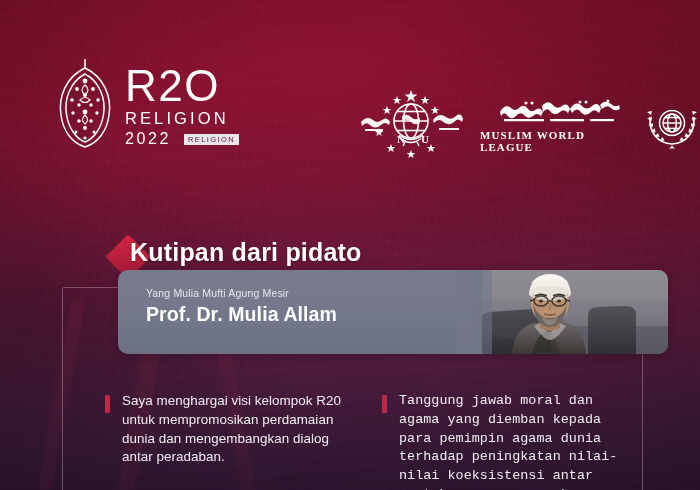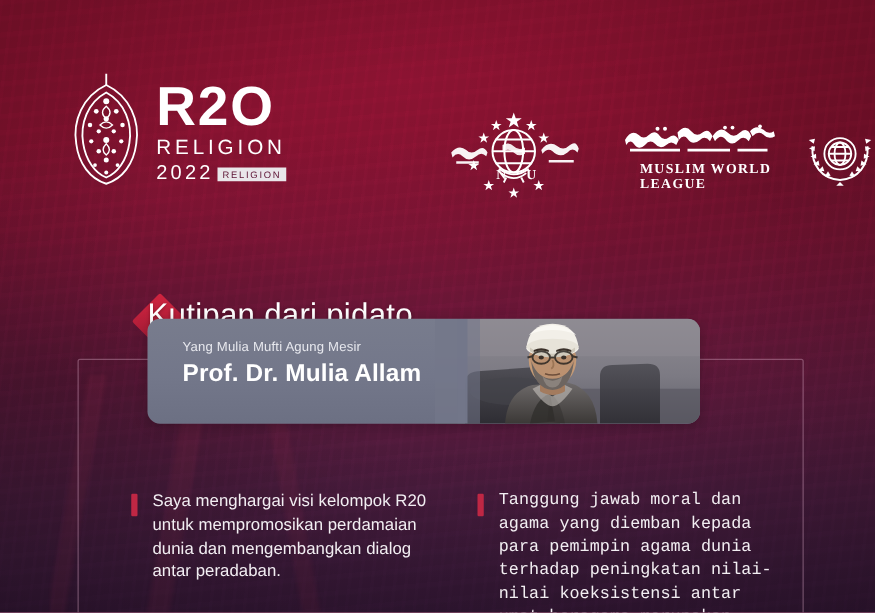--- a/index.html
+++ b/index.html
@@ -55,69 +55,69 @@
 
   
   #logos { position:absolute; left:0; top:0; width:700px; height:190px; }
 
   .r20-logo { position:absolute; left:52px; top:55px; display:flex; align-items:center; gap:7px; }
   .r20-ornament { width:66px; height:95px; position:relative; flex:0 0 auto; }
   .r20-ornament svg { display:block; }
   .r20-words { display:flex; flex-direction:column; align-items:flex-start; padding-top:9px; }
   .r20-title {
     font-family:"Liberation Sans", sans-serif;
-    font-size:44px; font-weight:700; letter-spacing:1.5px;
+    font-size:44px; font-weight:400; letter-spacing:1.5px;
     color:#fff; line-height:.92;
   }
   .r20-sub {
     font-size:16.5px; letter-spacing:3.1px; color:#fff; font-weight:400;
     line-height:1.25; margin-top:2px;
   }
-  .r20-yearrow { display:flex; align-items:center; gap:3px; margin-top:1px; }
+  .r20-yearrow { display:flex; align-items:center; gap:13px; margin-top:1px; }
   .r20-year { font-size:16px; letter-spacing:2.6px; color:#fff; }
   .r20-badge {
     background:#e9e6ea; color:#5c1233; font-size:7.5px; font-weight:400;
     letter-spacing:1.4px; padding:2px 4px 1.5px; line-height:1;
   }
 
   .nu-logo { position:absolute; left:355px; top:86px; width:112px; height:78px; }
   .mwl-logo { position:absolute; left:480px; top:95px; display:flex; align-items:center; gap:6px; }
   .mwl-arabic-wrap { display:flex; flex-direction:column; align-items:center; }
   .mwl-arabic { height:30px; }
   .mwl-en {
     color:#fff; font-size:11px; font-weight:700; letter-spacing:1.1px;
-    font-family:"Liberation Serif", serif; margin-top:4px;margin-left:32px;
+    font-family:"Liberation Serif", serif; margin-top:4px;
   }
   .mwl-emblem { width:56px; height:50px; }
 
   
   #frame {
     position:absolute; left:62px; top:287px; width:581px; height:230px;
     border:1.4px solid rgba(214,168,196,0.40);
     border-radius:2px;
   }
 
   
   #title-block { position:absolute; left:112px; top:238px; height:40px; }
   #title-diamond {
     position:absolute; left:0px; top:3px; width:32px; height:32px;
     background:linear-gradient(135deg,#d0243f 0%, #b61f3a 55%, #9a1b34 100%);
     transform:rotate(45deg);
     border-radius:2px;
   }
   #title-text {
-    position:absolute; left:6px; top:0px;
-    color:#ffffff; font-size:25px; font-weight:400; letter-spacing:.2px;
+    position:absolute; left:18px; top:0px;
+    color:#ffffff; font-size:25px; font-weight:700; letter-spacing:.2px;
     white-space:nowrap;
     text-shadow:0 1px 3px rgba(0,0,0,.35);
   }
 
   
   #card {
-    position:absolute; left:118px; top:255px; width:442px; height:84px;
+    position:absolute; left:118px; top:270px; width:550px; height:84px;
     background:linear-gradient(180deg,#787c8d 0%, #73778a 55%, #6c7083 100%);
     border-radius:10px;
     overflow:hidden;
     box-shadow:0 2px 10px rgba(0,0,0,.22);
     padding-left:24px;
   }
   #card-text { position:absolute; left:28px; top:17px; }
   #speaker-role {
     color:#e7e8ee; font-size:10.5px; font-weight:400; letter-spacing:.15px;
   }

